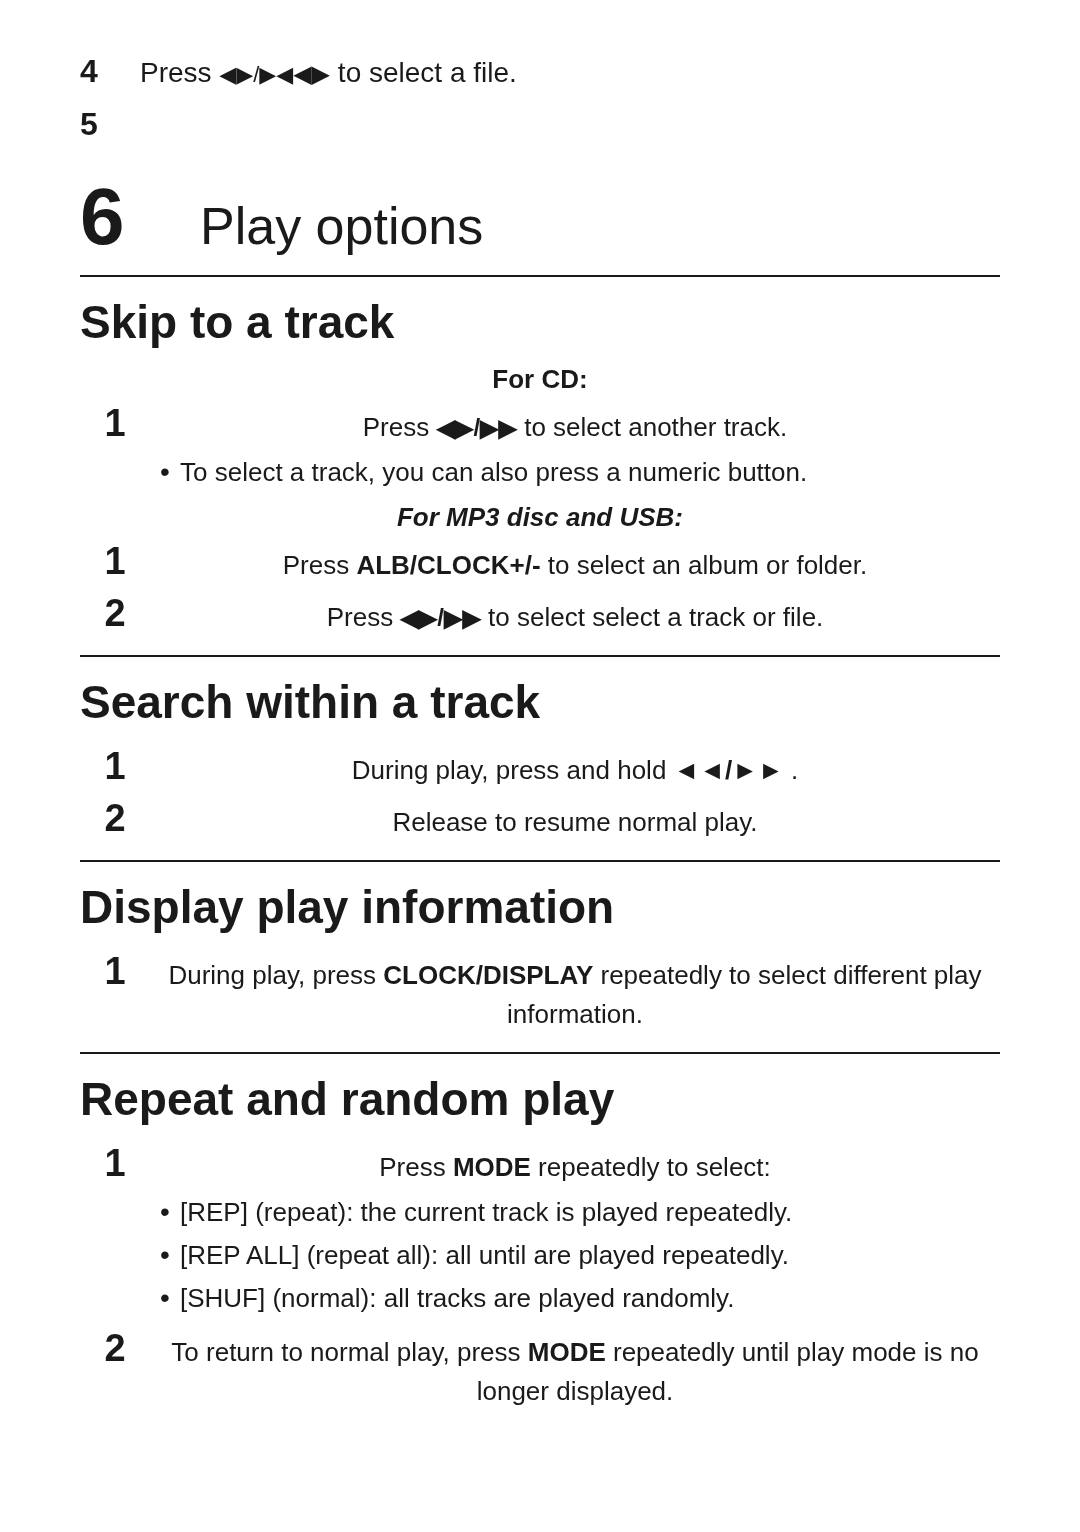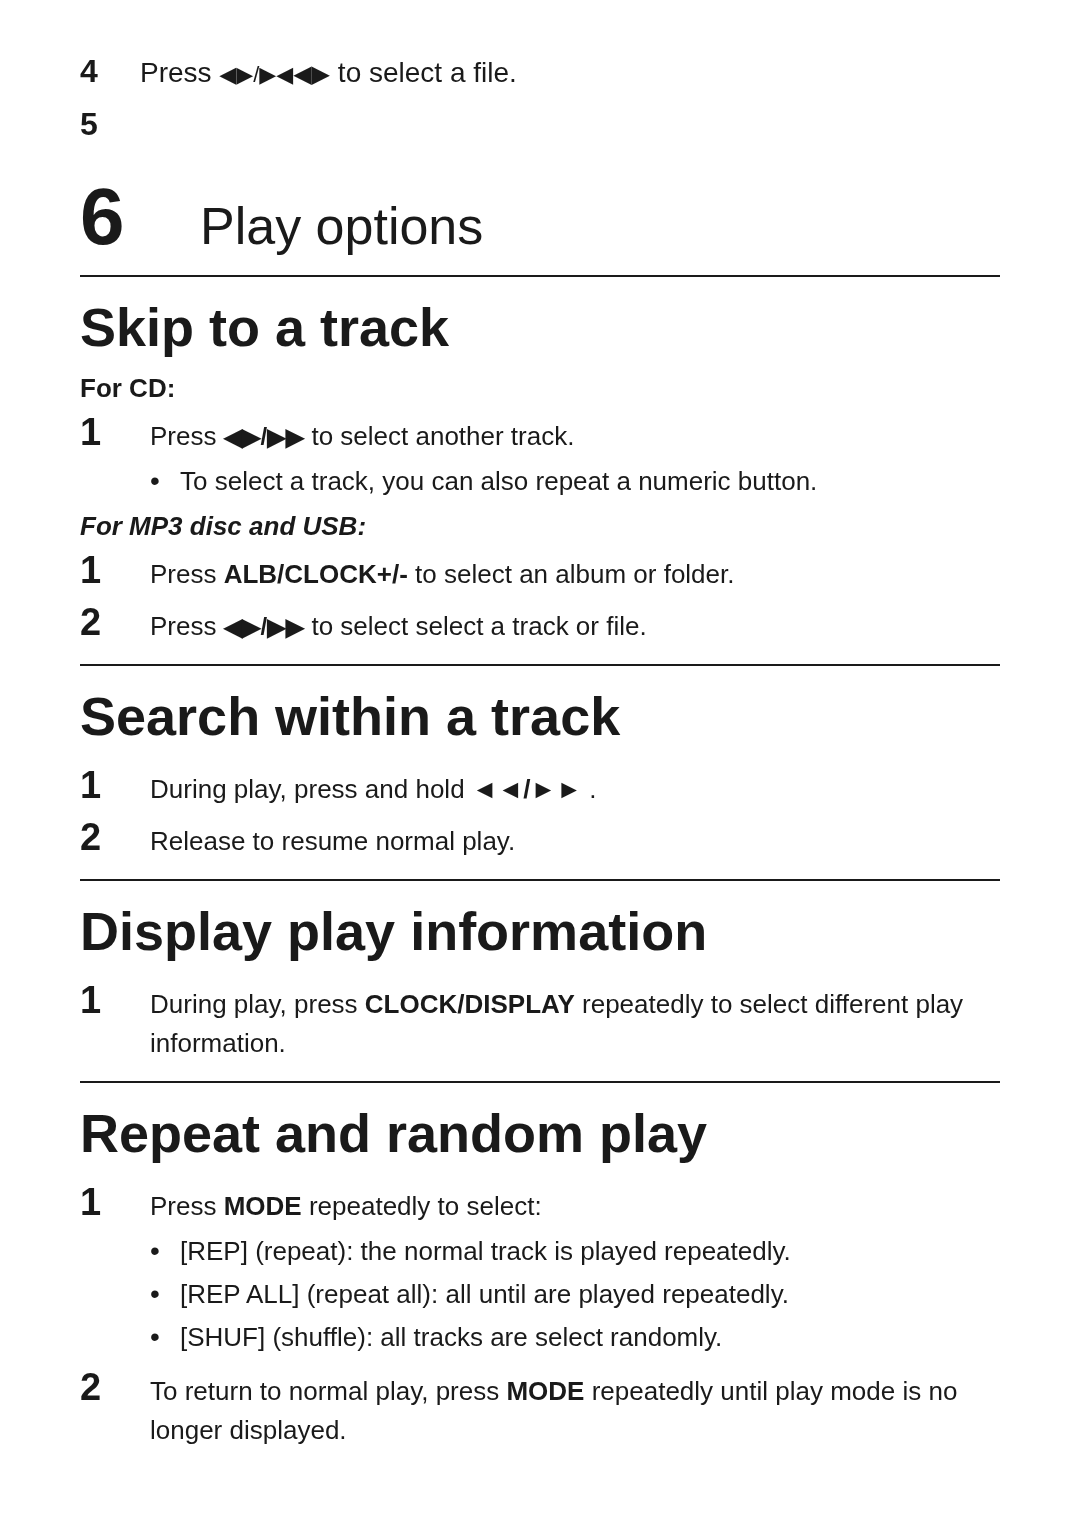--- a/index.html
+++ b/index.html
@@ -61,28 +61,29 @@
       padding-left: 20px;
     }
 
     .divider {
       border: none;
       border-top: 2px solid #1a1a1a;
       margin: 18px 0 18px 0;
     }
 
     .section-title {
-      font-size: 54px;
+      font-size: 46px;
       font-weight: bold;
       margin-bottom: 14px;
       line-height: 1.2;
     }
 
     .section-body {
       margin-bottom: 8px;
+      text-align: center;
     }
 
     .label-bold {
       font-weight: bold;
       font-size: 26px;
       margin-bottom: 6px;
       margin-top: 4px;
     }
 
     .step-row {
@@ -149,21 +150,21 @@
   <div class="section-title">Skip to a track</div>
   <div class="section-body">
 
     <div class="label-bold">For CD:</div>
     <div class="step-row">
       <span class="num"><strong>1</strong></span>
       <span class="content">Press <span style="font-weight:bold; font-size:24px;">◀▶/▶▶</span> to select another track.</span>
     </div>
     <div class="bullet-row">
       <span class="bullet">•</span>
-      <span class="content">To select a track, you can also repeat a numeric button.</span>
+      <span class="content">To select a track, you can also press a numeric button.</span>
     </div>
 
     <div class="label-bold" style="margin-top: 10px; font-style: italic;">For MP3 disc and USB:</div>
     <div class="step-row">
       <span class="num"><strong>1</strong></span>
       <span class="content">Press <strong>ALB/CLOCK+/-</strong> to select an album or folder.</span>
     </div>
     <div class="step-row">
       <span class="num"><strong>2</strong></span>
       <span class="content">Press <span style="font-weight:bold; font-size:24px;">◀▶/▶▶</span> to select select a track or file.</span>
@@ -203,28 +204,28 @@
 
 <div class="section">
   <div class="section-title">Repeat and random play</div>
   <div class="section-body">
     <div class="step-row">
       <span class="num"><strong>1</strong></span>
       <span class="content">Press <strong>MODE</strong> repeatedly to select:</span>
     </div>
     <div class="bullet-row">
       <span class="bullet">•</span>
-      <span class="content">[REP] (repeat): the normal track is played repeatedly.</span>
+      <span class="content">[REP] (repeat): the current track is played repeatedly.</span>
     </div>
     <div class="bullet-row">
       <span class="bullet">•</span>
       <span class="content">[REP ALL] (repeat all): all until are played repeatedly.</span>
     </div>
     <div class="bullet-row">
       <span class="bullet">•</span>
-      <span class="content">[SHUF] (shuffle): all tracks are select randomly.</span>
+      <span class="content">[SHUF] (normal): all tracks are played randomly.</span>
     </div>
     <div class="step-row" style="margin-top: 8px;">
       <span class="num"><strong>2</strong></span>
       <span class="content">To return to normal play, press <strong>MODE</strong> repeatedly until play mode is no longer displayed.</span>
     </div>
   </div>
 </div>
 
 </body></html>

